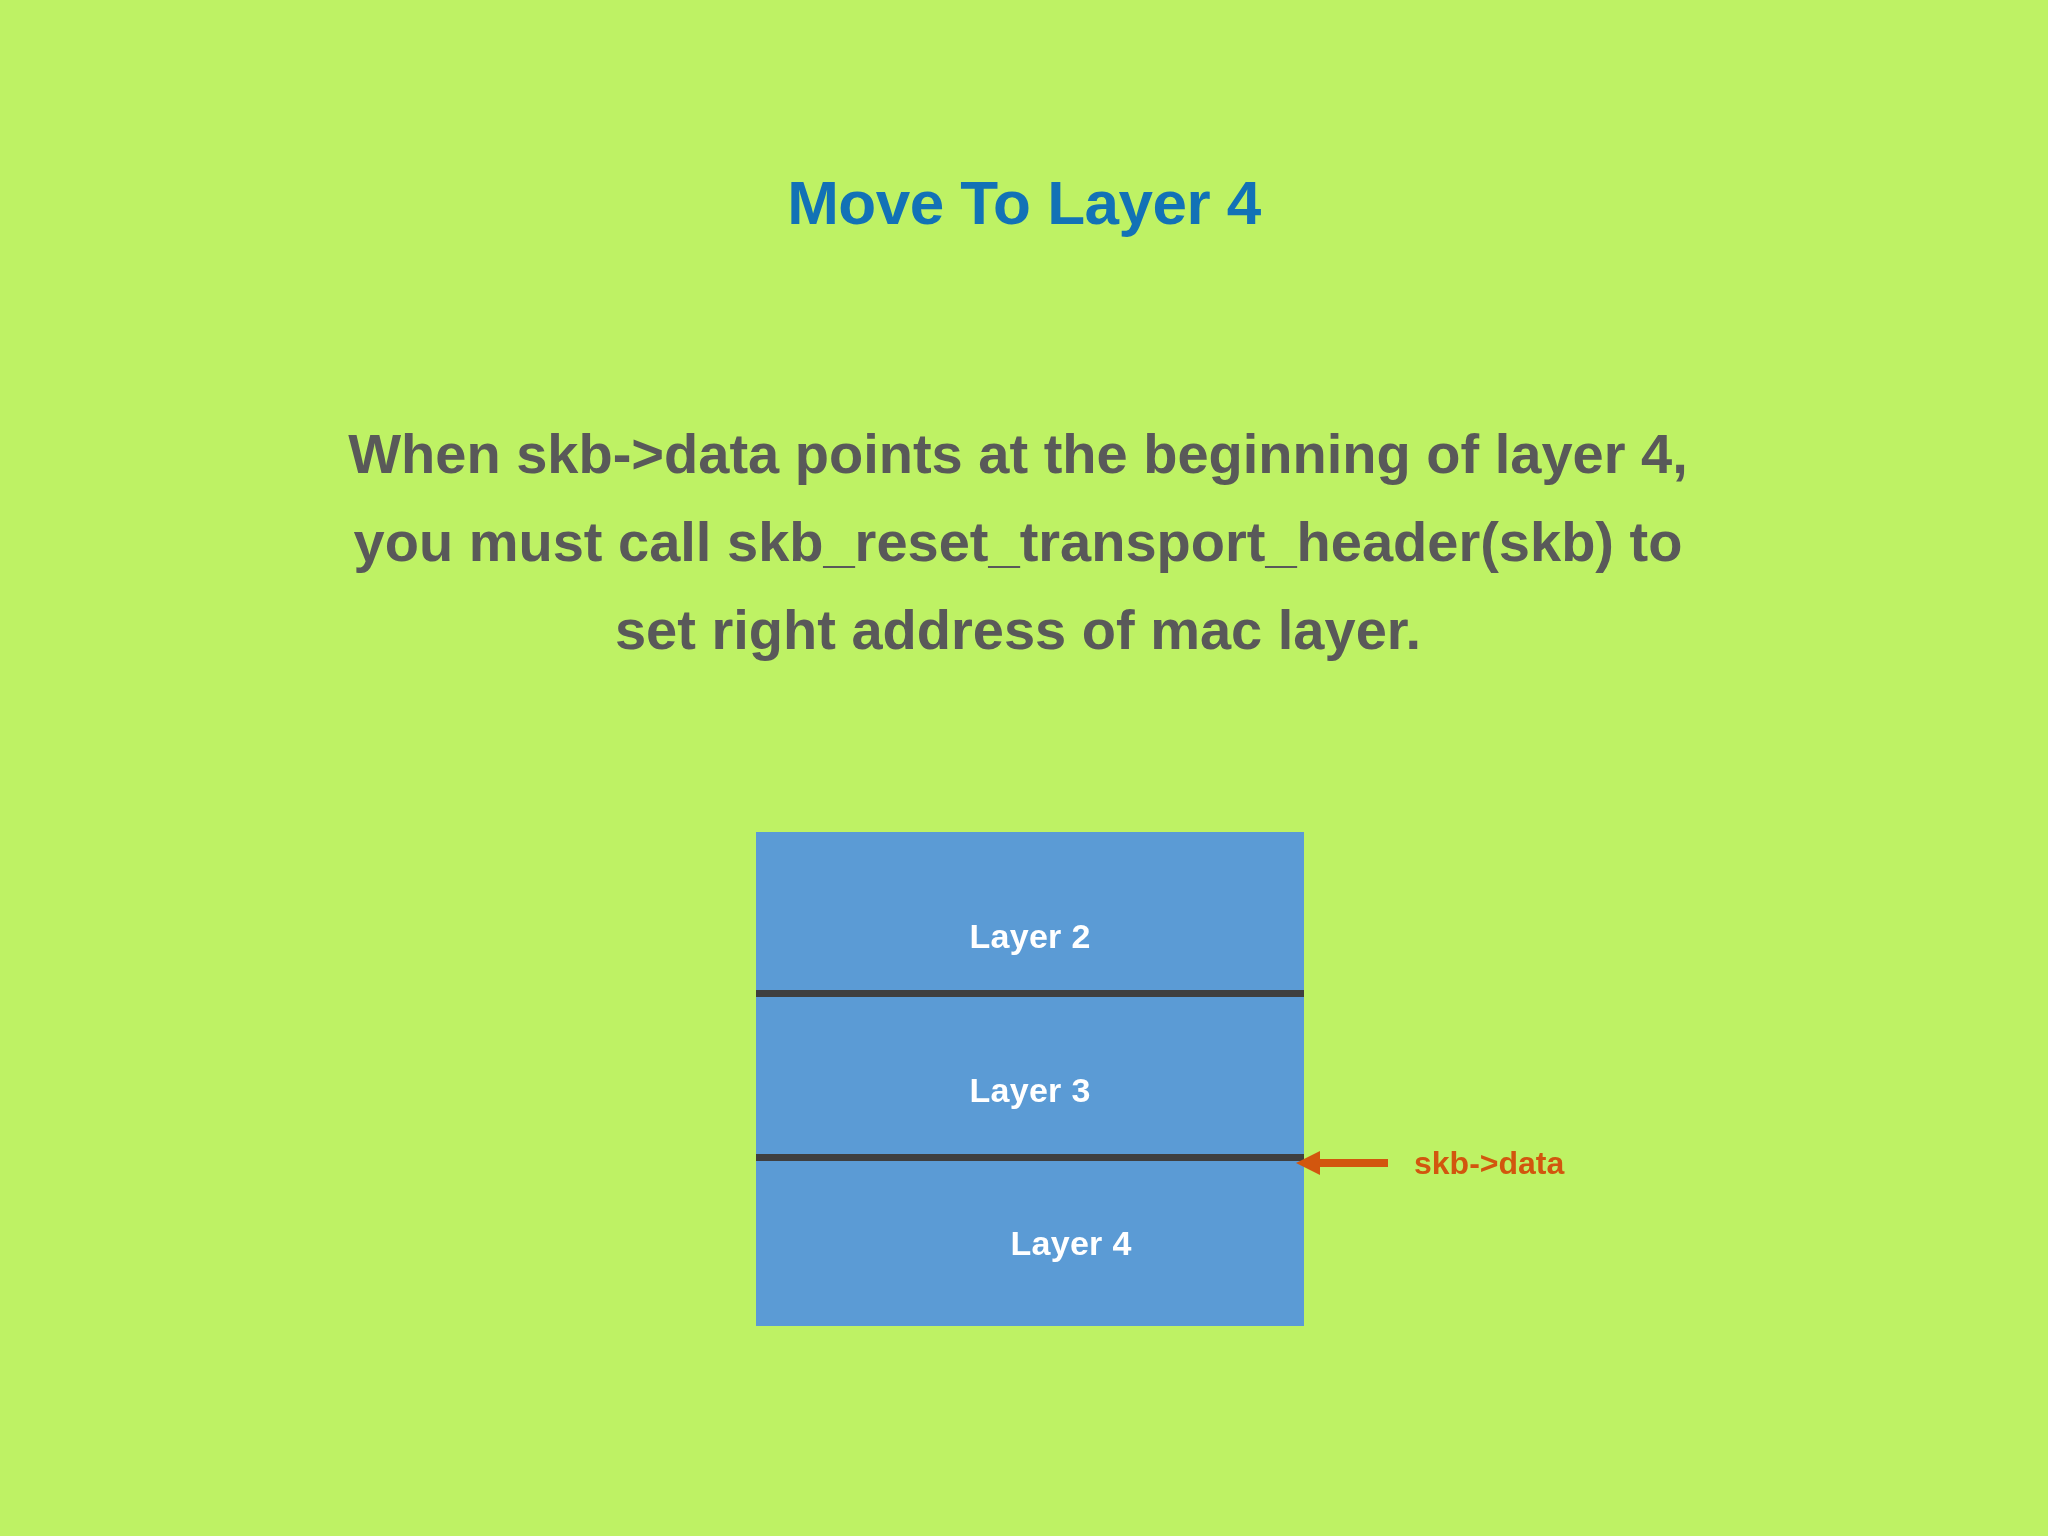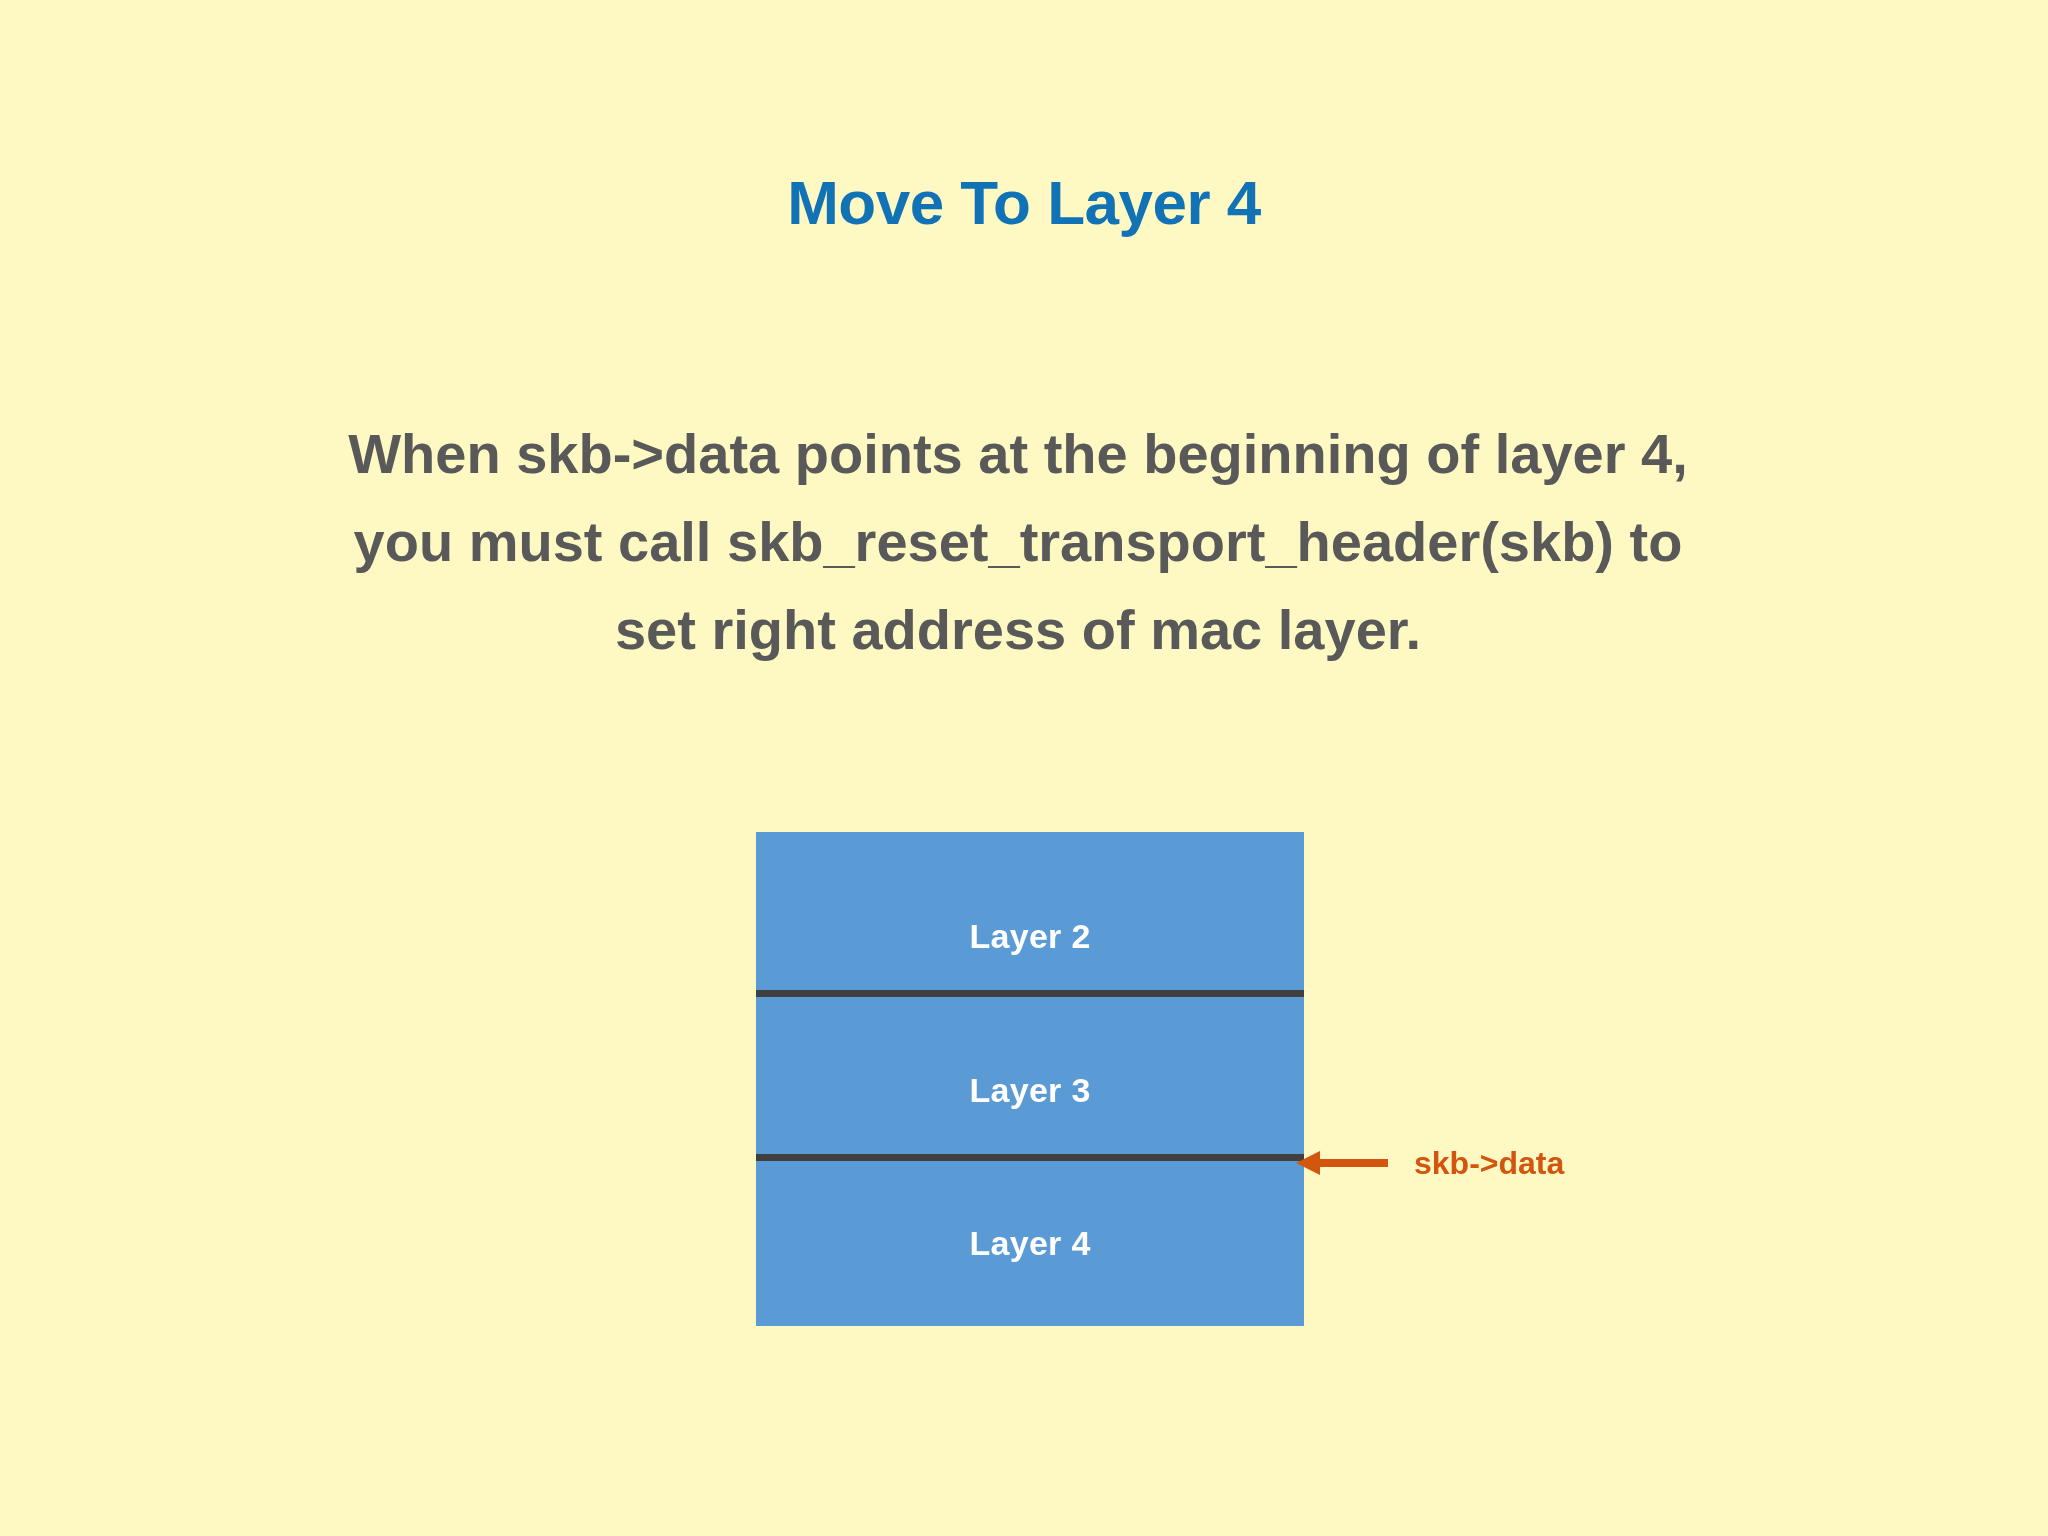--- a/index.html
+++ b/index.html
@@ -11,21 +11,21 @@
     height: 1536px;
     background: #ffffff;
     font-family: "Liberation Sans", sans-serif;
     overflow: hidden;
     position: relative;
   }
 
   .slide {
     position: absolute;
     inset: 0;
-    background: #fef9c3;
+    background: #bef264;
   }
 
   
   .slide-title {
     position: absolute;
     top: 170px;
     left: 0;
     width: 2048px;
     text-align: center;
     font-size: 62px;
@@ -77,21 +77,21 @@
     display: flex;
     align-items: center;
     justify-content: center;
     color: #ffffff;
     font-size: 34px;
     font-weight: bold;
     letter-spacing: 0.3px;
   }
   .layer-cell.l2 { top: 0px;   height: 208px; }
   .layer-cell.l3 { top: 176px; height: 164px; }
-  .layer-cell.l4 { top: 328px; height: 166px; }
+  .layer-cell.l4 { top: 328px; height: 166px; padding-left: 41px; }
 
   .layer-divider {
     position: absolute;
     left: 0;
     width: 548px;
     height: 7px;
     background: #3f3f3f;
   }
   .layer-divider.d1 { top: 158px; }
   .layer-divider.d2 { top: 322px; }

